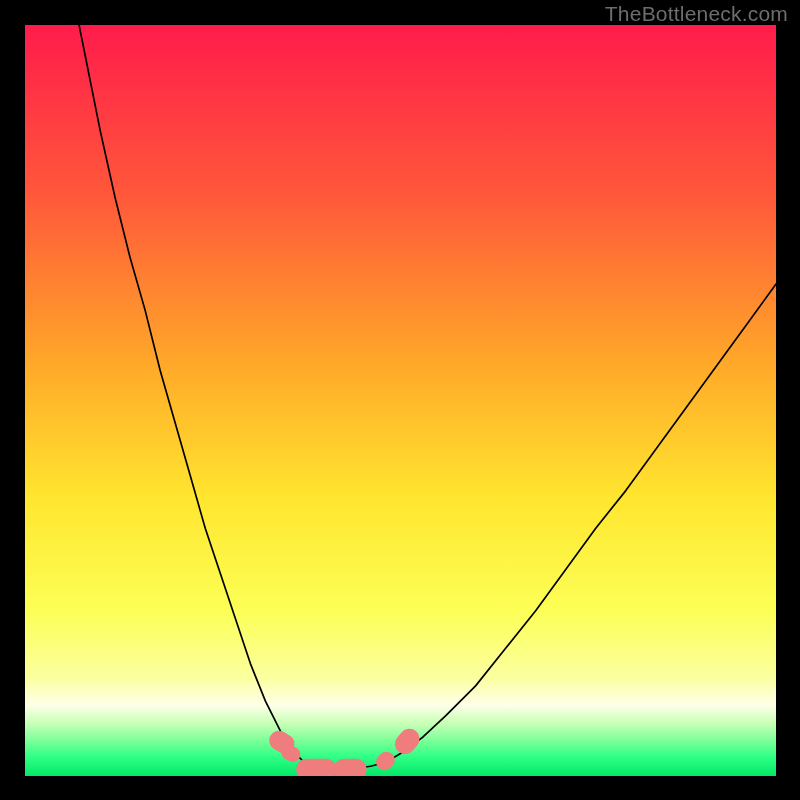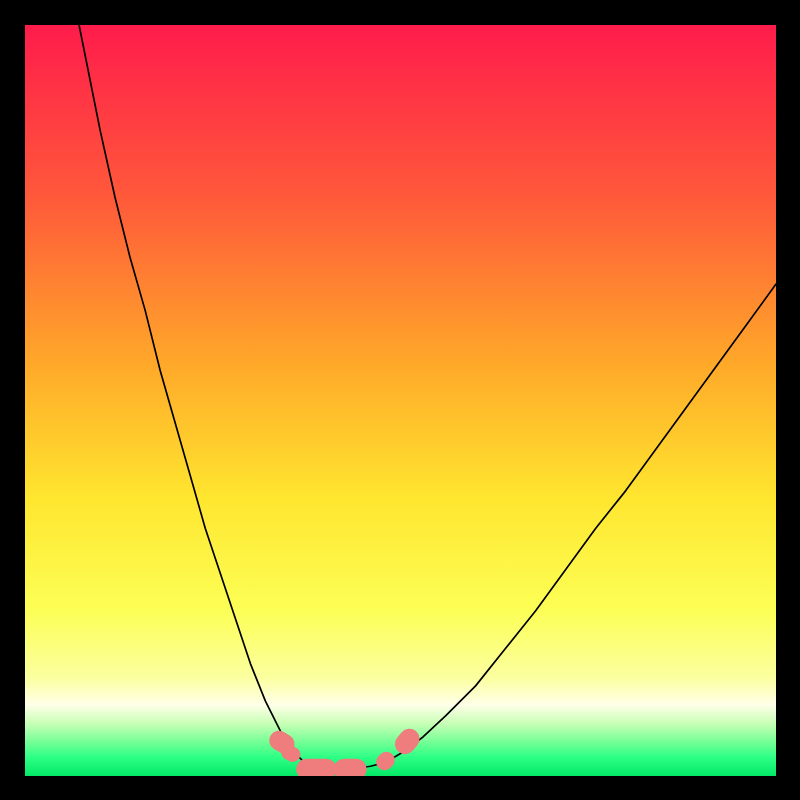--- a/index.html
+++ b/index.html
@@ -32,20 +32,21 @@
     width: 751px;
     height: 751px;
     overflow: hidden;
   }
   svg { display: block; }
 </style>
 </head>
 <body>
 
 <div class="stage">
+  <div class="watermark">TheBottleneck.com</div>
   <div class="plot-wrap">
     <svg id="plot-svg" xmlns="http://www.w3.org/2000/svg" width="751" height="751" viewBox="0 0 751 751">
         <defs>
           <linearGradient id="bg-grad" x1="0" y1="0" x2="0" y2="1">
             <stop offset="0%" stop-color="#ff1c4b"></stop>
             <stop offset="23%" stop-color="#ff593a"></stop>
             <stop offset="45%" stop-color="#ffa829"></stop>
             <stop offset="63%" stop-color="#ffe62f"></stop>
             <stop offset="78%" stop-color="#fcff56"></stop>
             <stop offset="87%" stop-color="#fbffa0"></stop>

